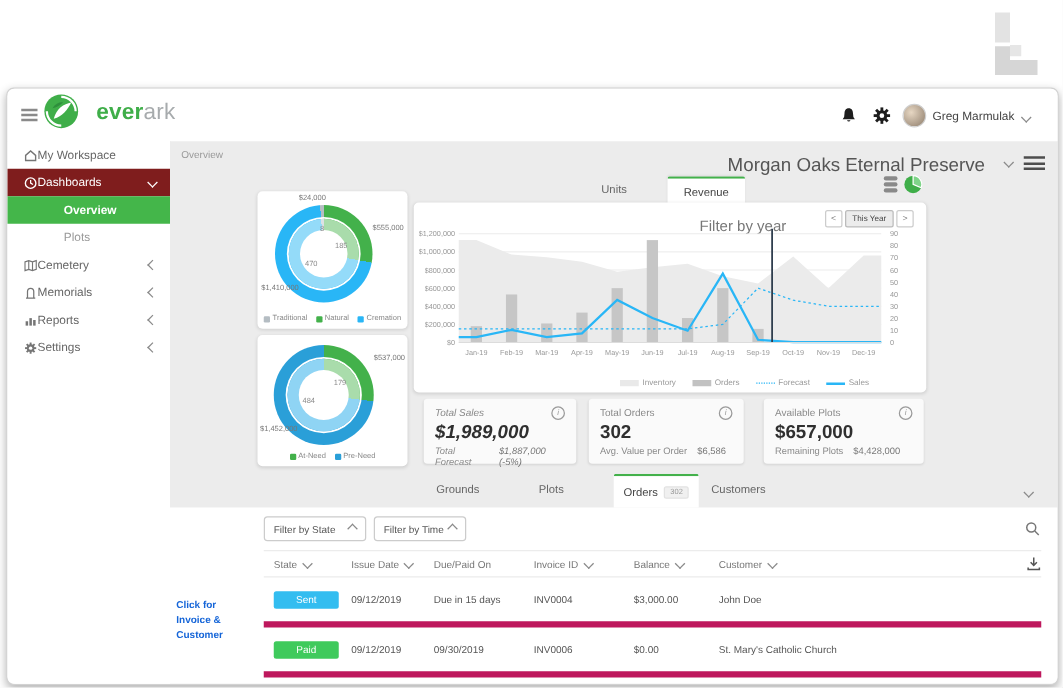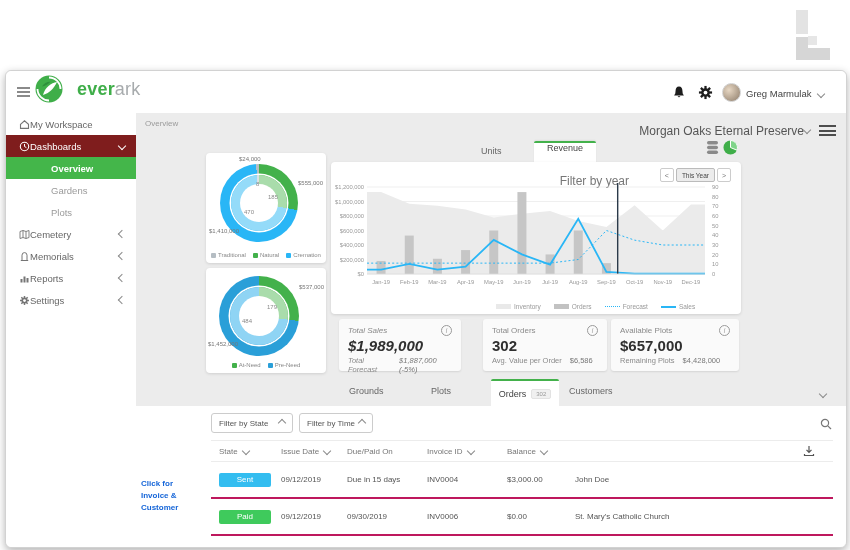--- a/index.html
+++ b/index.html
@@ -39,40 +39,40 @@
   .srow svg{flex:0 0 auto;}
   .srow .lbl{white-space:nowrap;}
   .srow .tail{margin-left:auto;margin-right:11px;}
   .srow.graysel{background:#7f1d1d;color:#fff;}
   .srow.greensel{background:#44b64a;color:#fff;font-weight:bold;}
   .srow.child{padding-left:45px;color:#9a9a9a;}
   .srow.greensel.child{color:#fff;}
   
   .content{position:absolute;left:130px;top:42px;right:0;bottom:0;background:#ececec;border-radius:0 0 6px 0;overflow:hidden;}
   .crumb{position:absolute;left:9px;top:6px;font-size:8px;color:#9a9a9a;}
-  .siteTxt{position:absolute;right:42px;top:11px;font-size:12px;color:#555;cursor:pointer;}
+  .siteTxt{position:absolute;right:58px;top:11px;font-size:15px;color:#555;cursor:pointer;}
   .siteChev{position:absolute;right:36px;top:14px;}
   .menu3{position:absolute;right:10px;top:12px;width:17px;cursor:pointer;}
   .menu3 i{display:block;height:2px;background:#4d4d4d;margin-bottom:2.6px;}
   .card{position:absolute;background:#fff;border-radius:4px;box-shadow:0 1px 3px rgba(0,0,0,.12);}
   
   .donutwrap{width:120px;}
   .donut{position:absolute;}
   .d-outer,.d-inner,.d-hole{position:absolute;border-radius:50%;}
   .d-inner{box-shadow:0 0 0 1.5px #fff;}
   .d-hole{background:#fff;}
   .dlab{position:absolute;font-size:6px;color:#777;white-space:nowrap;}
   .dnum{position:absolute;font-size:6px;color:#8a8a8a;}
   .dlegend{position:absolute;left:0;right:0;bottom:5px;display:flex;justify-content:center;gap:7px;font-size:6px;color:#888;}
   .dlegend .it{display:flex;align-items:center;gap:2px;}
   .sw{display:inline-block;width:5px;height:5px;border-radius:1px;}
   
   .tabUnits{position:absolute;left:345px;top:33px;font-size:9px;color:#666;cursor:pointer;}
   .tabRevenue{position:absolute;left:398px;top:28px;width:62px;height:21px;background:#fff;border-top:2px solid #43b14b;
-    border-radius:2px 2px 0 0;display:flex;justify-content:center;font-size:9px;color:#444;cursor:pointer;box-shadow:0 -1px 2px rgba(0,0,0,.06);}
+    border-radius:2px 2px 0 0;display:flex;align-items:center;justify-content:center;font-size:9px;color:#444;cursor:pointer;box-shadow:0 -1px 2px rgba(0,0,0,.06);}
   .cardicons{position:absolute;left:570px;top:27px;display:flex;gap:4px;}
   
   .chartcard{left:195px;top:49px;width:410px;height:152px;}
   .fylbl{position:absolute;right:112px;top:12px;font-size:12px;color:#777;}
   .fyctl{position:absolute;right:10px;top:6px;display:flex;gap:2px;align-items:center;}
   .fyctl .bx{width:12px;height:12px;border:1px solid #ccc;border-radius:2px;font-size:7px;color:#777;
     display:flex;align-items:center;justify-content:center;cursor:pointer;background:#fff;}
   .fyctl .pill{height:12px;padding:0 5px;border:1px solid #bbb;border-radius:2px;background:#ececec;
     font-size:6.5px;color:#444;display:flex;align-items:center;cursor:pointer;}
   #main-chart{position:absolute;left:2px;top:20px;}
@@ -101,21 +101,21 @@
   
   .panel{position:absolute;left:0;right:0;top:293px;bottom:0;background:#fff;}
   .annot{position:absolute;left:5px;top:72px;width:60px;font-size:8px;font-weight:bold;color:#1565d8;line-height:1.5;cursor:pointer;}
   .fsel{position:absolute;top:7px;height:20px;border:1px solid #ccc;border-radius:3px;background:#fff;
     display:flex;align-items:center;justify-content:space-between;padding:0 7px;font-size:8px;color:#555;box-sizing:border-box;cursor:pointer;}
   .searchIc{position:absolute;right:14px;top:10px;cursor:pointer;}
   .tbl{position:absolute;left:75px;right:13px;top:34px;}
   .trh,.tr{display:grid;grid-template-columns:62px 66px 80px 80px 68px 1fr 18px;align-items:center;}
   .trh{height:20px;border-top:1px solid #ececec;border-bottom:1px solid #ececec;font-size:8px;color:#777;}
   .trh .hc{display:flex;align-items:center;gap:5px;padding-left:8px;cursor:pointer;}
-  .tr{height:35px;border-bottom:2px solid #be185d;font-size:8px;color:#555;}
+  .tr{height:35px;border-bottom:5px solid #be185d;font-size:8px;color:#555;}
   .tr>div{padding-left:8px;}
   .badge{width:52px;height:14px;border-radius:2px;color:#fff;font-size:8px;display:flex;align-items:center;justify-content:center;cursor:pointer;}
   .badge-sent{background:#33bdf0;}
   .badge-paid{background:#3fca5c;}
   .dlIc{cursor:pointer;display:flex;justify-content:flex-end;}
 </style>
 </head>
 <body>
 
 <div class="stage">
@@ -178,23 +178,20 @@
       <div class="srow graysel">
         <svg width="11" height="11">
             <circle cx="5.5" cy="5.5" r="4.2" fill="none" stroke="#fff" stroke-width="1.1"></circle>
             <path d="M5.5 3 V5.5 L7.4 6.6" fill="none" stroke="#fff" stroke-width="1"></path>
           </svg>
         <span class="lbl">Dashboards</span>
         <span class="tail chev down white"></span>
       </div>
       <div class="srow greensel child">
         <span class="lbl">Overview</span>
-      </div>
-      <div class="srow child">
-        <span class="lbl">Gardens</span>
       </div>
       <div class="srow child">
         <span class="lbl">Plots</span>
       </div>
       <div class="srow">
         <svg width="11" height="11">
             <path d="M1 2.5 L4 1.5 L7 2.5 L10 1.5 V8.5 L7 9.5 L4 8.5 L1 9.5 Z M4 1.5 V8.5 M7 2.5 V9.5" fill="none" stroke="#757575" stroke-width="0.9"></path>
           </svg>
         <span class="lbl">Cemetery</span>
         <span class="tail chev left"></span>
@@ -394,21 +391,21 @@
         <div class="trow">
             <span class="ttl">Total Sales</span>
             <span class="info"></span>
           </div>
         <div class="val">$1,989,000</div>
         <div class="sub">
             <span>Total Forecast</span>
             <b>$1,887,000 (-5%)</b>
           </div>
       </div>
-      <div class="stat" style="left:335px;width:124px;margin-left:12px;">
+      <div class="stat" style="left:335px;width:124px;">
         <div class="trow">
             <span class="ttl">Total Orders</span>
             <span class="info"></span>
           </div>
         <div class="val">302</div>
         <div class="sub">
             <span>Avg. Value per Order</span>
             <b>$6,586</b>
           </div>
       </div>
@@ -464,20 +461,24 @@
                 <span>Due/Paid On</span>
               </div>
             <div class="hc">
                 <span>Invoice ID</span>
                 <span class="chev down"></span>
               </div>
             <div class="hc">
                 <span>Balance</span>
                 <span class="chev down"></span>
               </div>
+            <div class="hc">
+                <span>Customer</span>
+                <span class="chev down"></span>
+              </div>
             <div class="dlIc">
               <svg width="12" height="12">
                   <path d="M6 1 V7 M3.5 4.8 L6 7.4 L8.5 4.8" stroke="#555" stroke-width="1.2" fill="none"></path>
                   <path d="M1.5 9 V10.5 H10.5 V9" stroke="#555" stroke-width="1.2" fill="none"></path>
                 </svg>
             </div>
           </div>
           <div class="tr">
             <div>
                 <span class="badge badge-sent">Sent</span>

